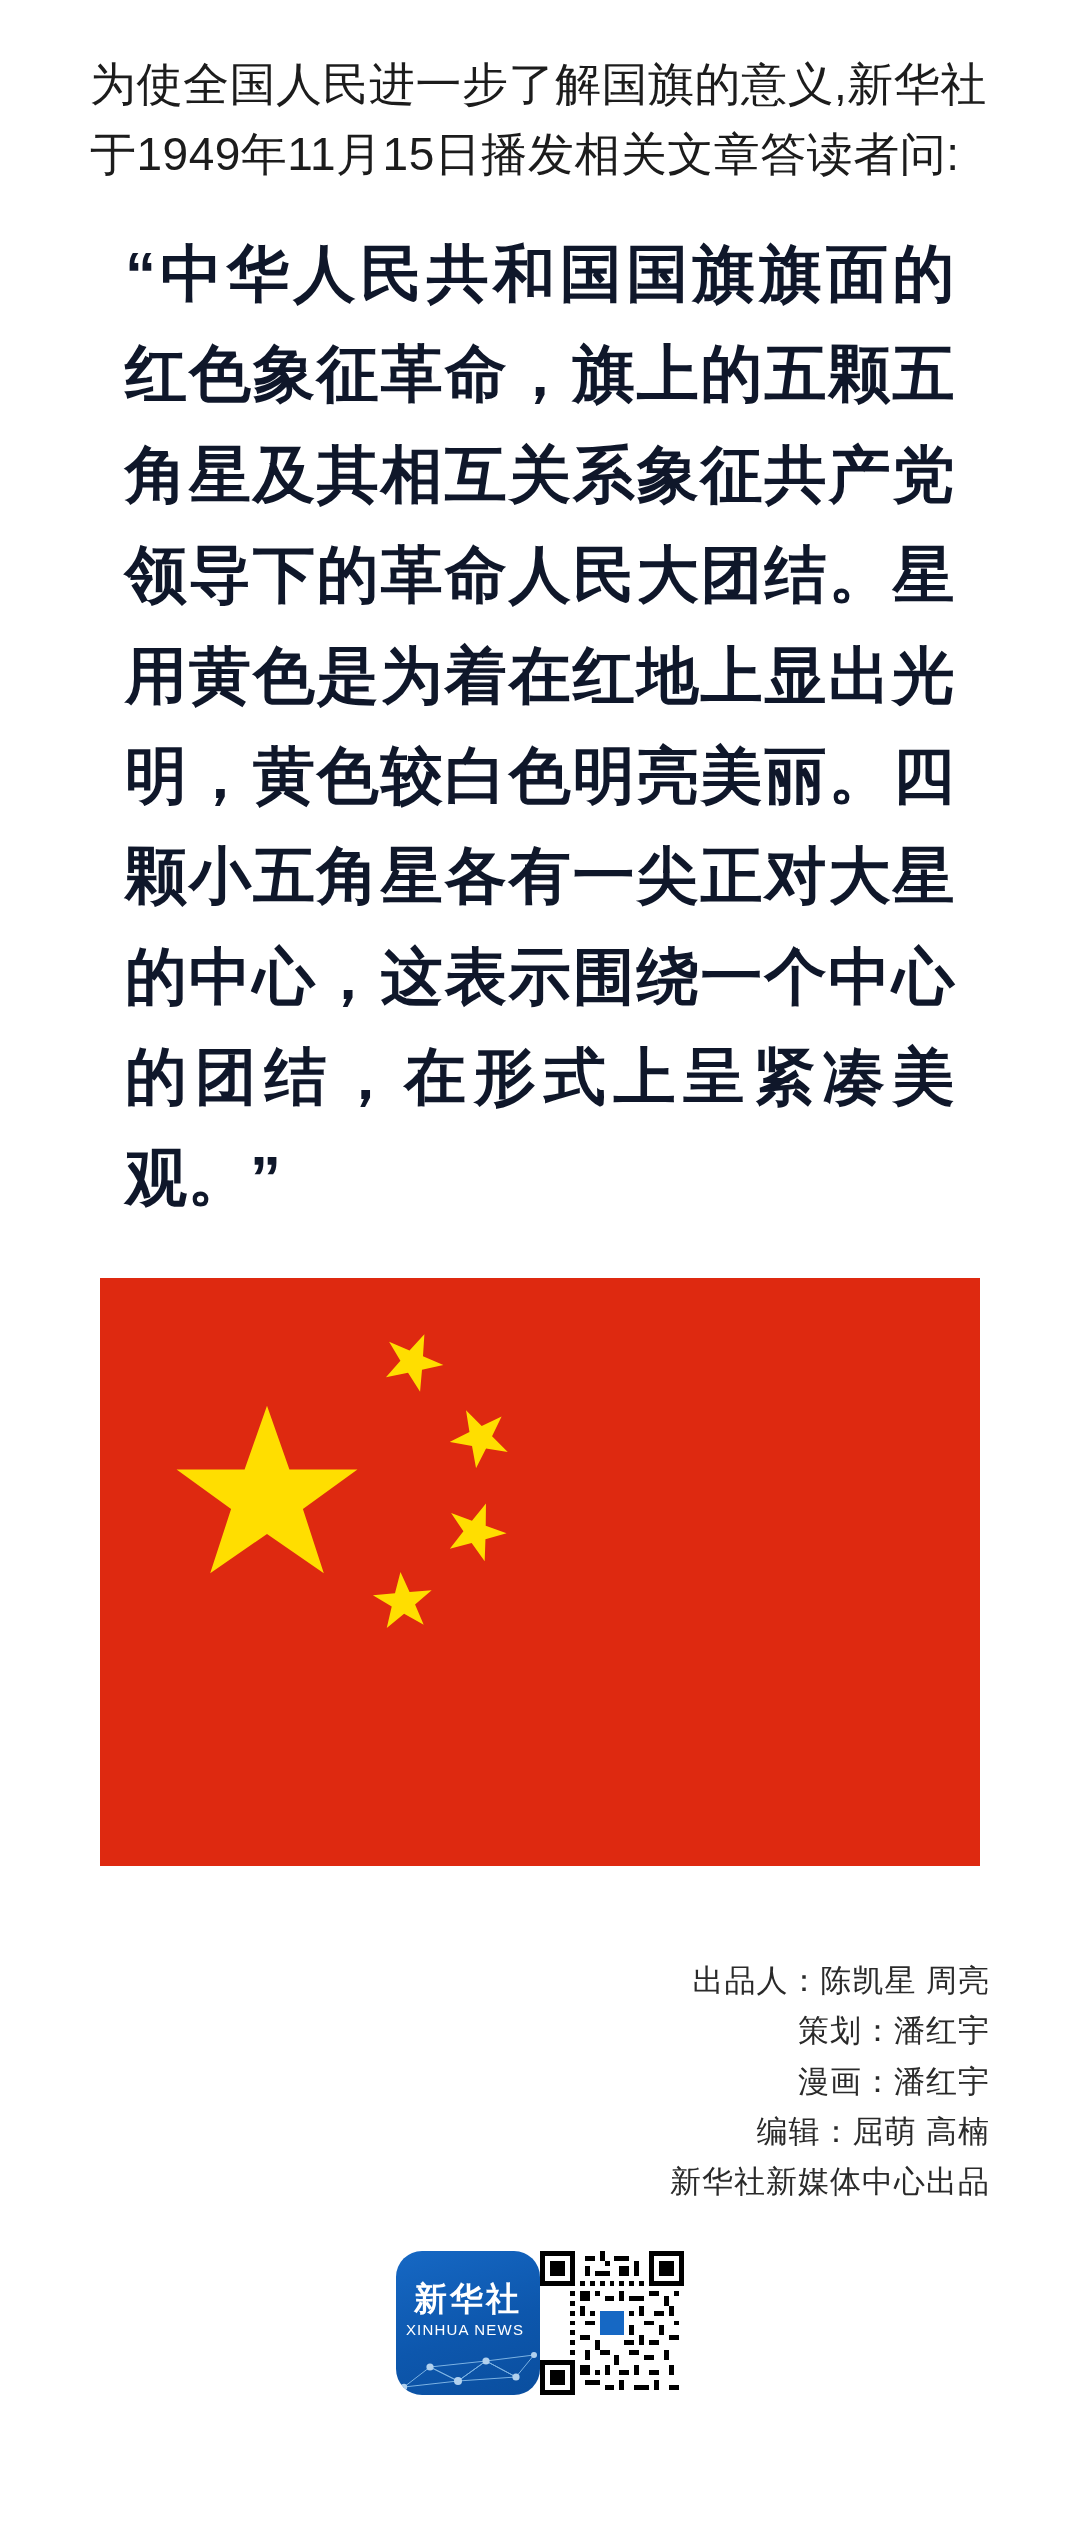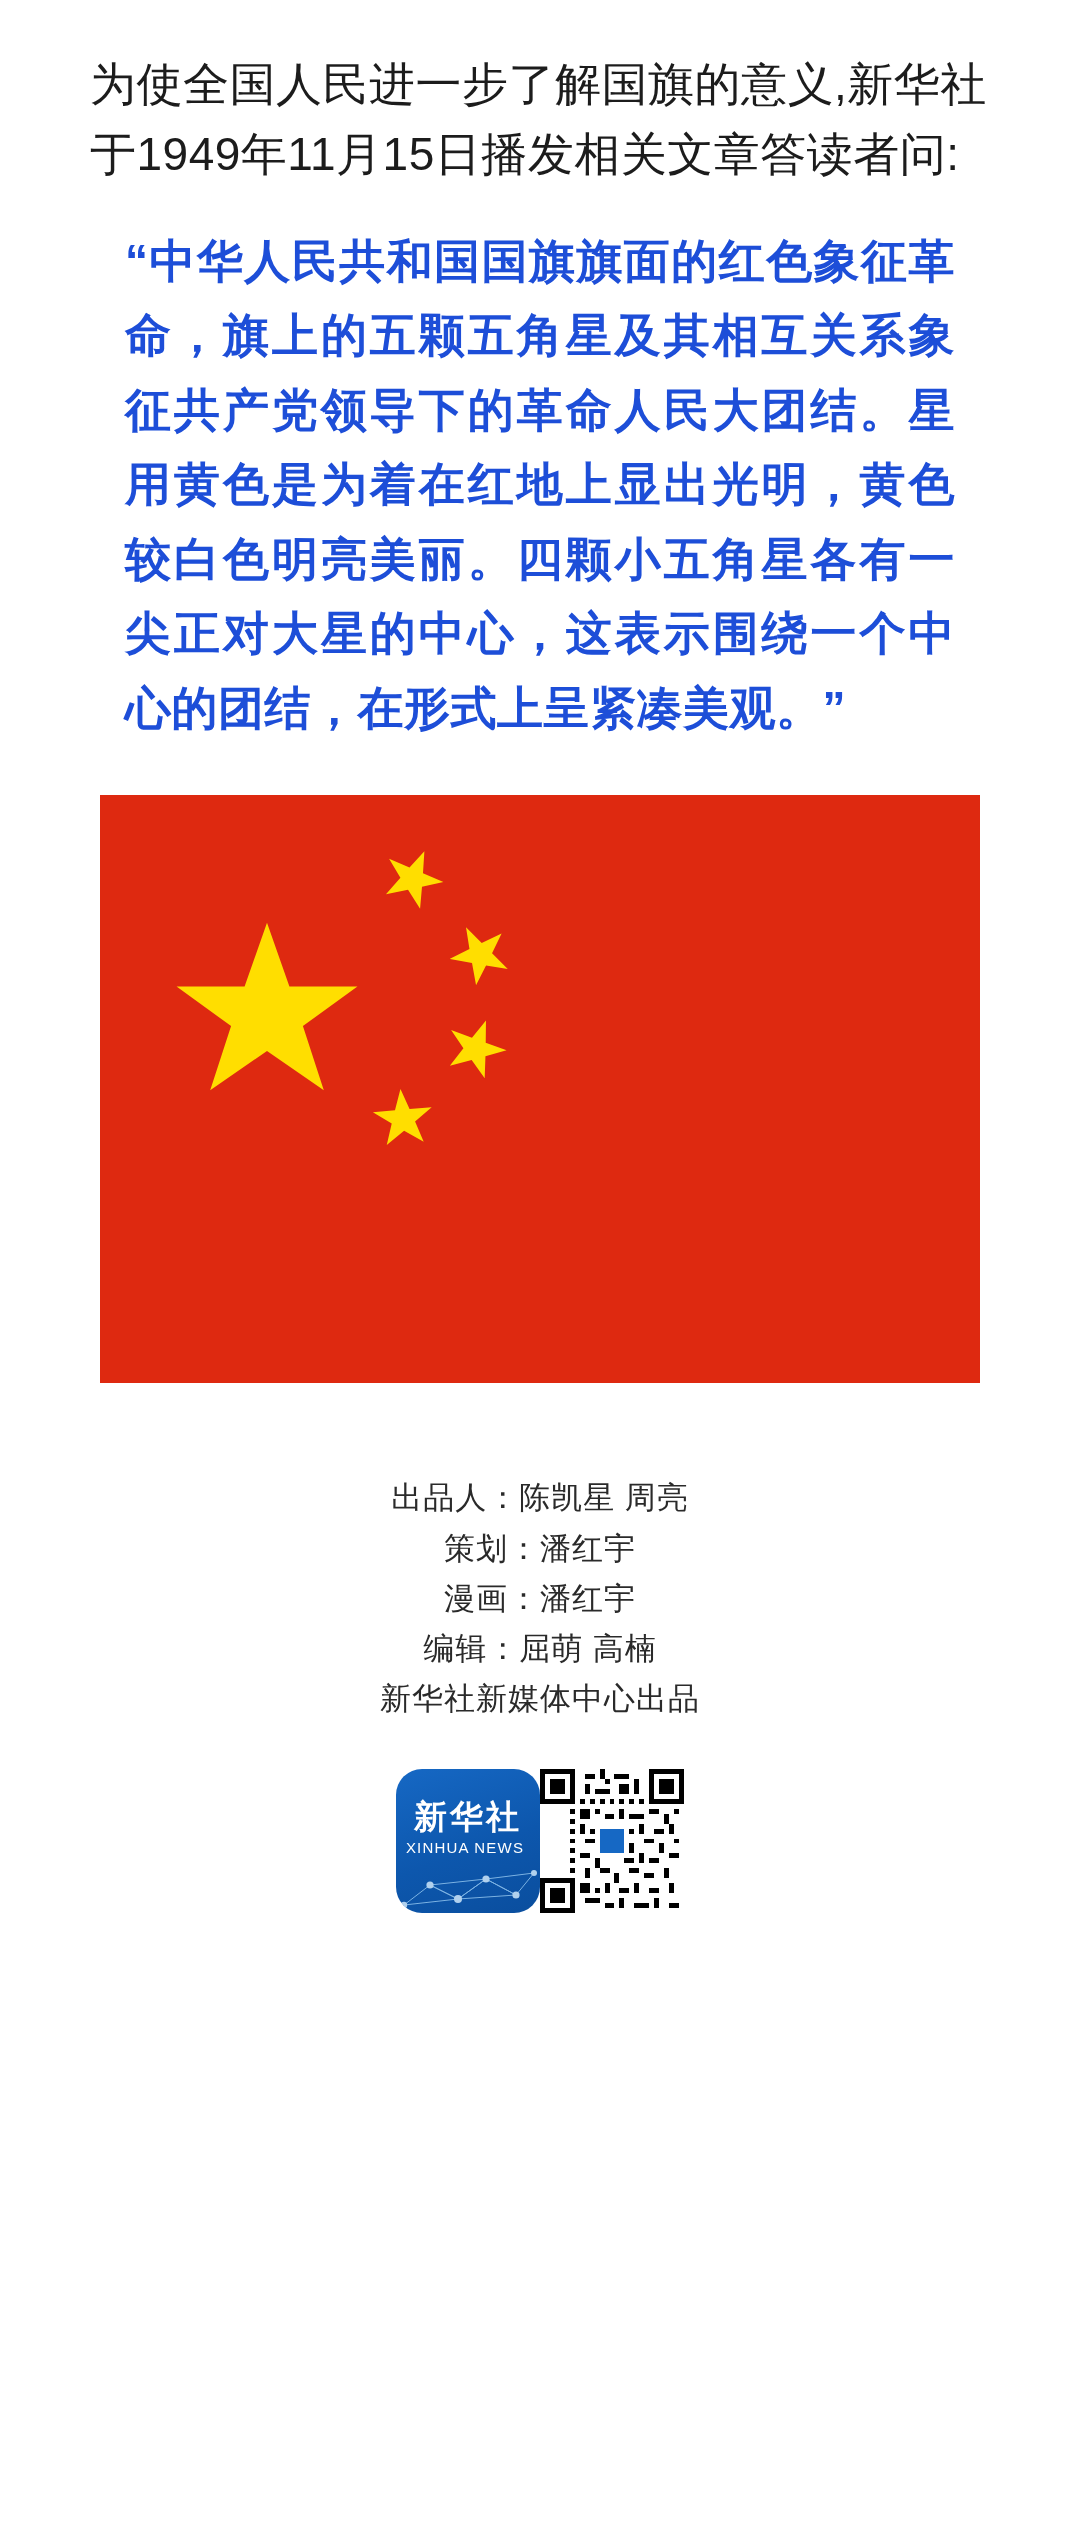--- a/index.html
+++ b/index.html
@@ -27,23 +27,23 @@
     width: 900px;
     font-size: 46px;
     line-height: 1.52;
     color: #1c1c1c;
     letter-spacing: 0.5px;
     padding-top: 10px;
   }
   .quote {
     margin: 34px auto 0 auto;
     width: 830px;
-    font-size: 46px;
+    font-size: 62px;
     line-height: 1.62;
-    color: #1d4ed8;
+    color: #0f172a;
     font-weight: bold;
     letter-spacing: 0.5px;
     text-align: justify;
   }
   .closing {
     margin: 38px auto 0 auto;
     width: 900px;
     font-size: 46px;
     line-height: 1.5;
     color: #1c1c1c;
@@ -70,20 +70,21 @@
   .credits {
     margin: 90px auto 0 auto;
     width: 900px;
     text-align: center;
     color: #2a2a2a;
   }
   .credits .line {
     font-size: 31px;
     line-height: 1.62;
     letter-spacing: 1px;
+    text-align: right;
   }
   .logo-row {
     margin: 44px auto 0 auto;
     width: 560px;
     display: flex;
     align-items: center;
     justify-content: center;
     padding-bottom: 70px;
   }
   .xinhua-logo {

